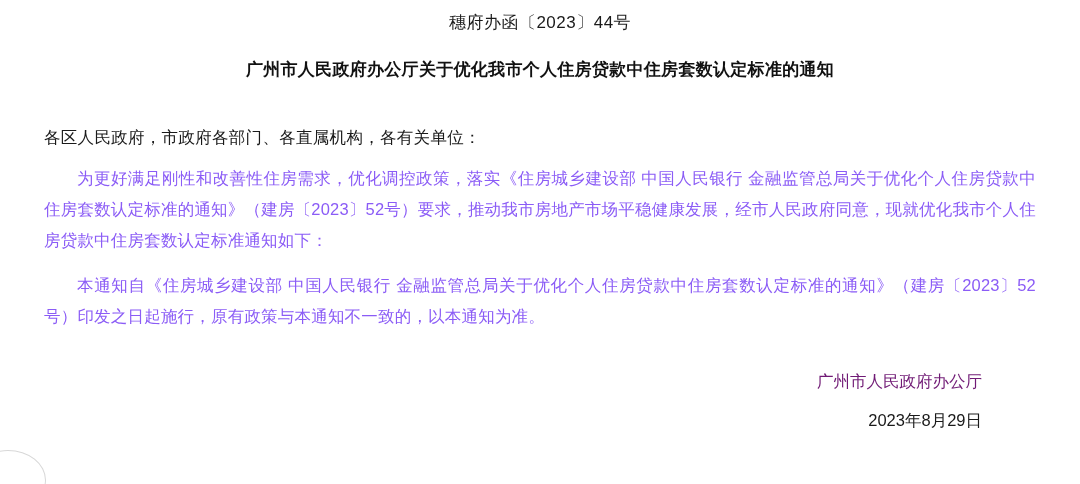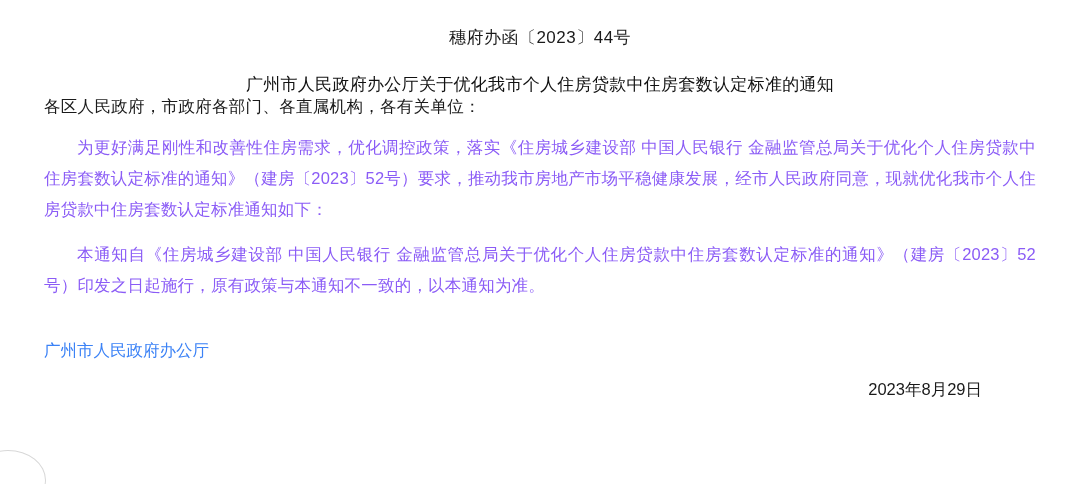--- a/index.html
+++ b/index.html
@@ -12,62 +12,63 @@
     height: 484px;
     font-family: "Liberation Sans", "DejaVu Sans", sans-serif;
     color: #1a1a1a;
     overflow: hidden;
     position: relative;
   }
   .page {
     width: 1080px;
     height: 484px;
     box-sizing: border-box;
-    padding: 15px 44px;
+    padding: 0 44px;
     position: relative;
     background: #fff;
     border-radius: 25px;
   }
   .doc-number {
     text-align: center;
     font-size: 17px;
     line-height: 1.5;
     color: #1a1a1a;
     padding-top: 10px;
     letter-spacing: 0.5px;
   }
   .doc-title {
     text-align: center;
     font-size: 17px;
-    font-weight: normal;
+    font-weight: bold;
     color: #111;
     margin-top: 22px;
     letter-spacing: 0.3px;
   }
   .recipient {
     font-size: 16.5px;
     color: #1a1a1a;
+    margin-top: 46px;
     letter-spacing: 0.3px;
   }
   .para {
     font-size: 16.5px;
     line-height: 31px;
     color: #8b5cf6;
     text-align: justify;
     text-justify: inter-ideograph;
     margin-top: 14px;
     text-indent: 2em;
     letter-spacing: 0.2px;
   }
   .signature {
     margin-top: 34px;
-    text-align: left;
+    text-align: right;
     font-size: 16.5px;
     line-height: 31px;
-    color: #3b82f6;
+    color: #701a75;
     padding-right: 54px;
   }
   .sign-date {
     text-align: right;
     font-size: 16.5px;
     line-height: 31px;
     color: #1a1a1a;
     padding-right: 54px;
     margin-top: 8px;
   }

